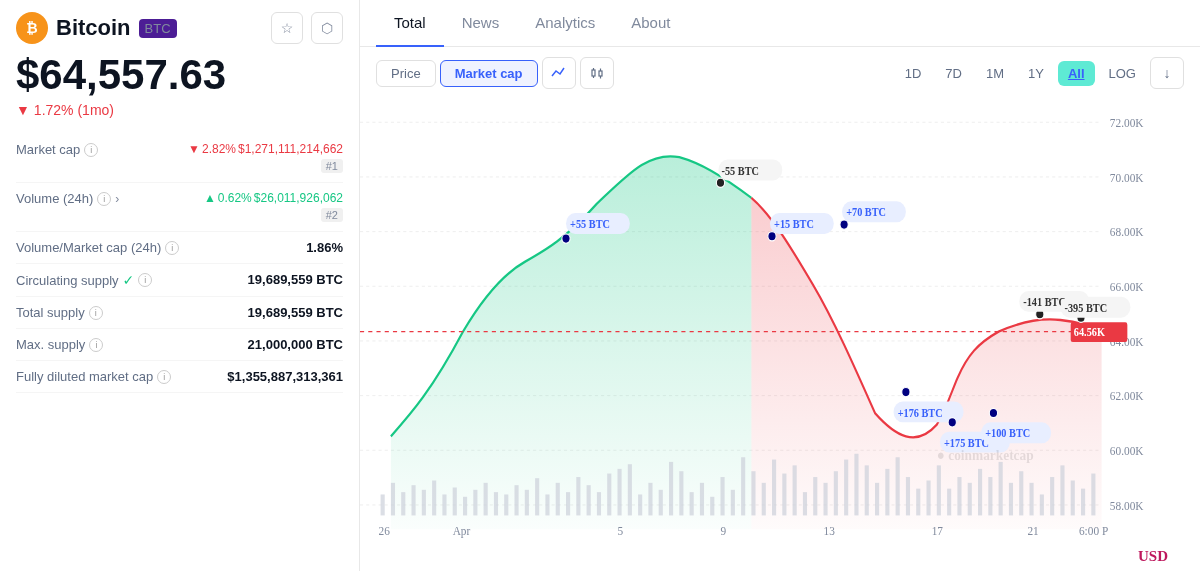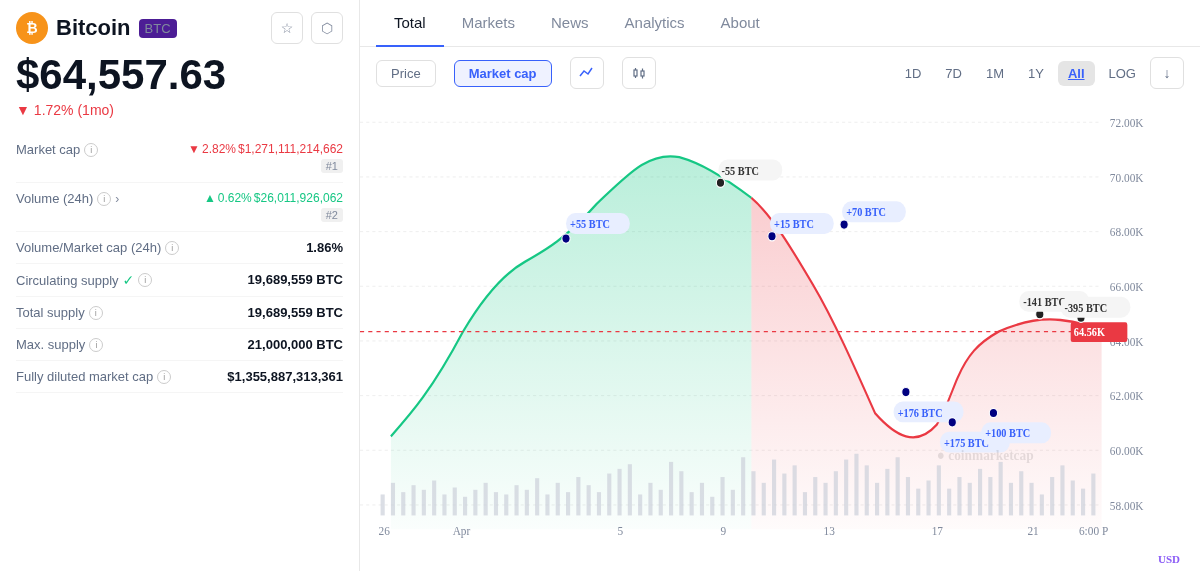--- a/index.html
+++ b/index.html
@@ -193,21 +193,21 @@
       border-bottom: 2px solid #3861fb;
     }
 
     .chart-controls {
       display: flex;
       align-items: center;
       padding: 10px 16px;
       gap: 8px;
       justify-content: space-between;
     }
-    .chart-left-controls { display: flex; gap: 18px; align-items: center; }
+    .chart-left-controls { display: flex; gap: 4px; align-items: center; }
     .chart-right-controls { display: flex; gap: 4px; align-items: center; }
 
     .ctrl-btn {
       padding: 5px 14px;
       border: 1px solid #e0e0e0;
       border-radius: 6px;
       background: white;
       font-size: 13px;
       cursor: pointer;
       color: #616e85;
@@ -234,45 +234,45 @@
     .time-btn {
       padding: 5px 10px;
       border: none;
       border-radius: 6px;
       background: transparent;
       font-size: 13px;
       cursor: pointer;
       color: #616e85;
     }
     .time-btn.active {
-      background: #e5e5e5;
+      background: #5eead4;
       color: #3861fb;
       font-weight: 600;
       text-decoration: underline;
     }
 
     .chart-area {
       flex: 1;
       position: relative;
       padding: 0 16px 0 0;
       overflow: hidden;
       font-family: Liberation Serif, serif;
     }
     .chart-svg-container {
       width: 100%;
       height: 100%;
     }
 
     .usd-label {
       position: absolute;
       bottom: 6px;
-      right: 20px;
-      font-size: 11px;
+      right: 32px;
+      font-size: 15px;
       font-weight: 600;
-      color: #8b5cf6;
+      color: #be185d;
     }
   </style>
 </head>
 <body>
 
 <div class="left-panel">
   <div class="coin-header">
     <div class="coin-identity">
       <div class="btc-logo">₿</div>
       <span class="coin-name">Bitcoin</span>
@@ -361,21 +361,20 @@
     </div>
     <div class="stat-value">$1,355,887,313,361</div>
   </div>
 
 </div>
 
 <div class="right-panel">
 
   <div class="chart-tabs">
     <div class="chart-tab active">Total</div>
-    <div class="chart-tab">Markets</div>
     <div class="chart-tab">News</div>
     <div class="chart-tab">Analytics</div>
     <div class="chart-tab">About</div>
   </div>
 
   <div class="chart-controls">
     <div class="chart-left-controls">
       <button class="ctrl-btn">Price</button>
       <button class="ctrl-btn active">Market cap</button>
       <button class="ctrl-icon-btn">

